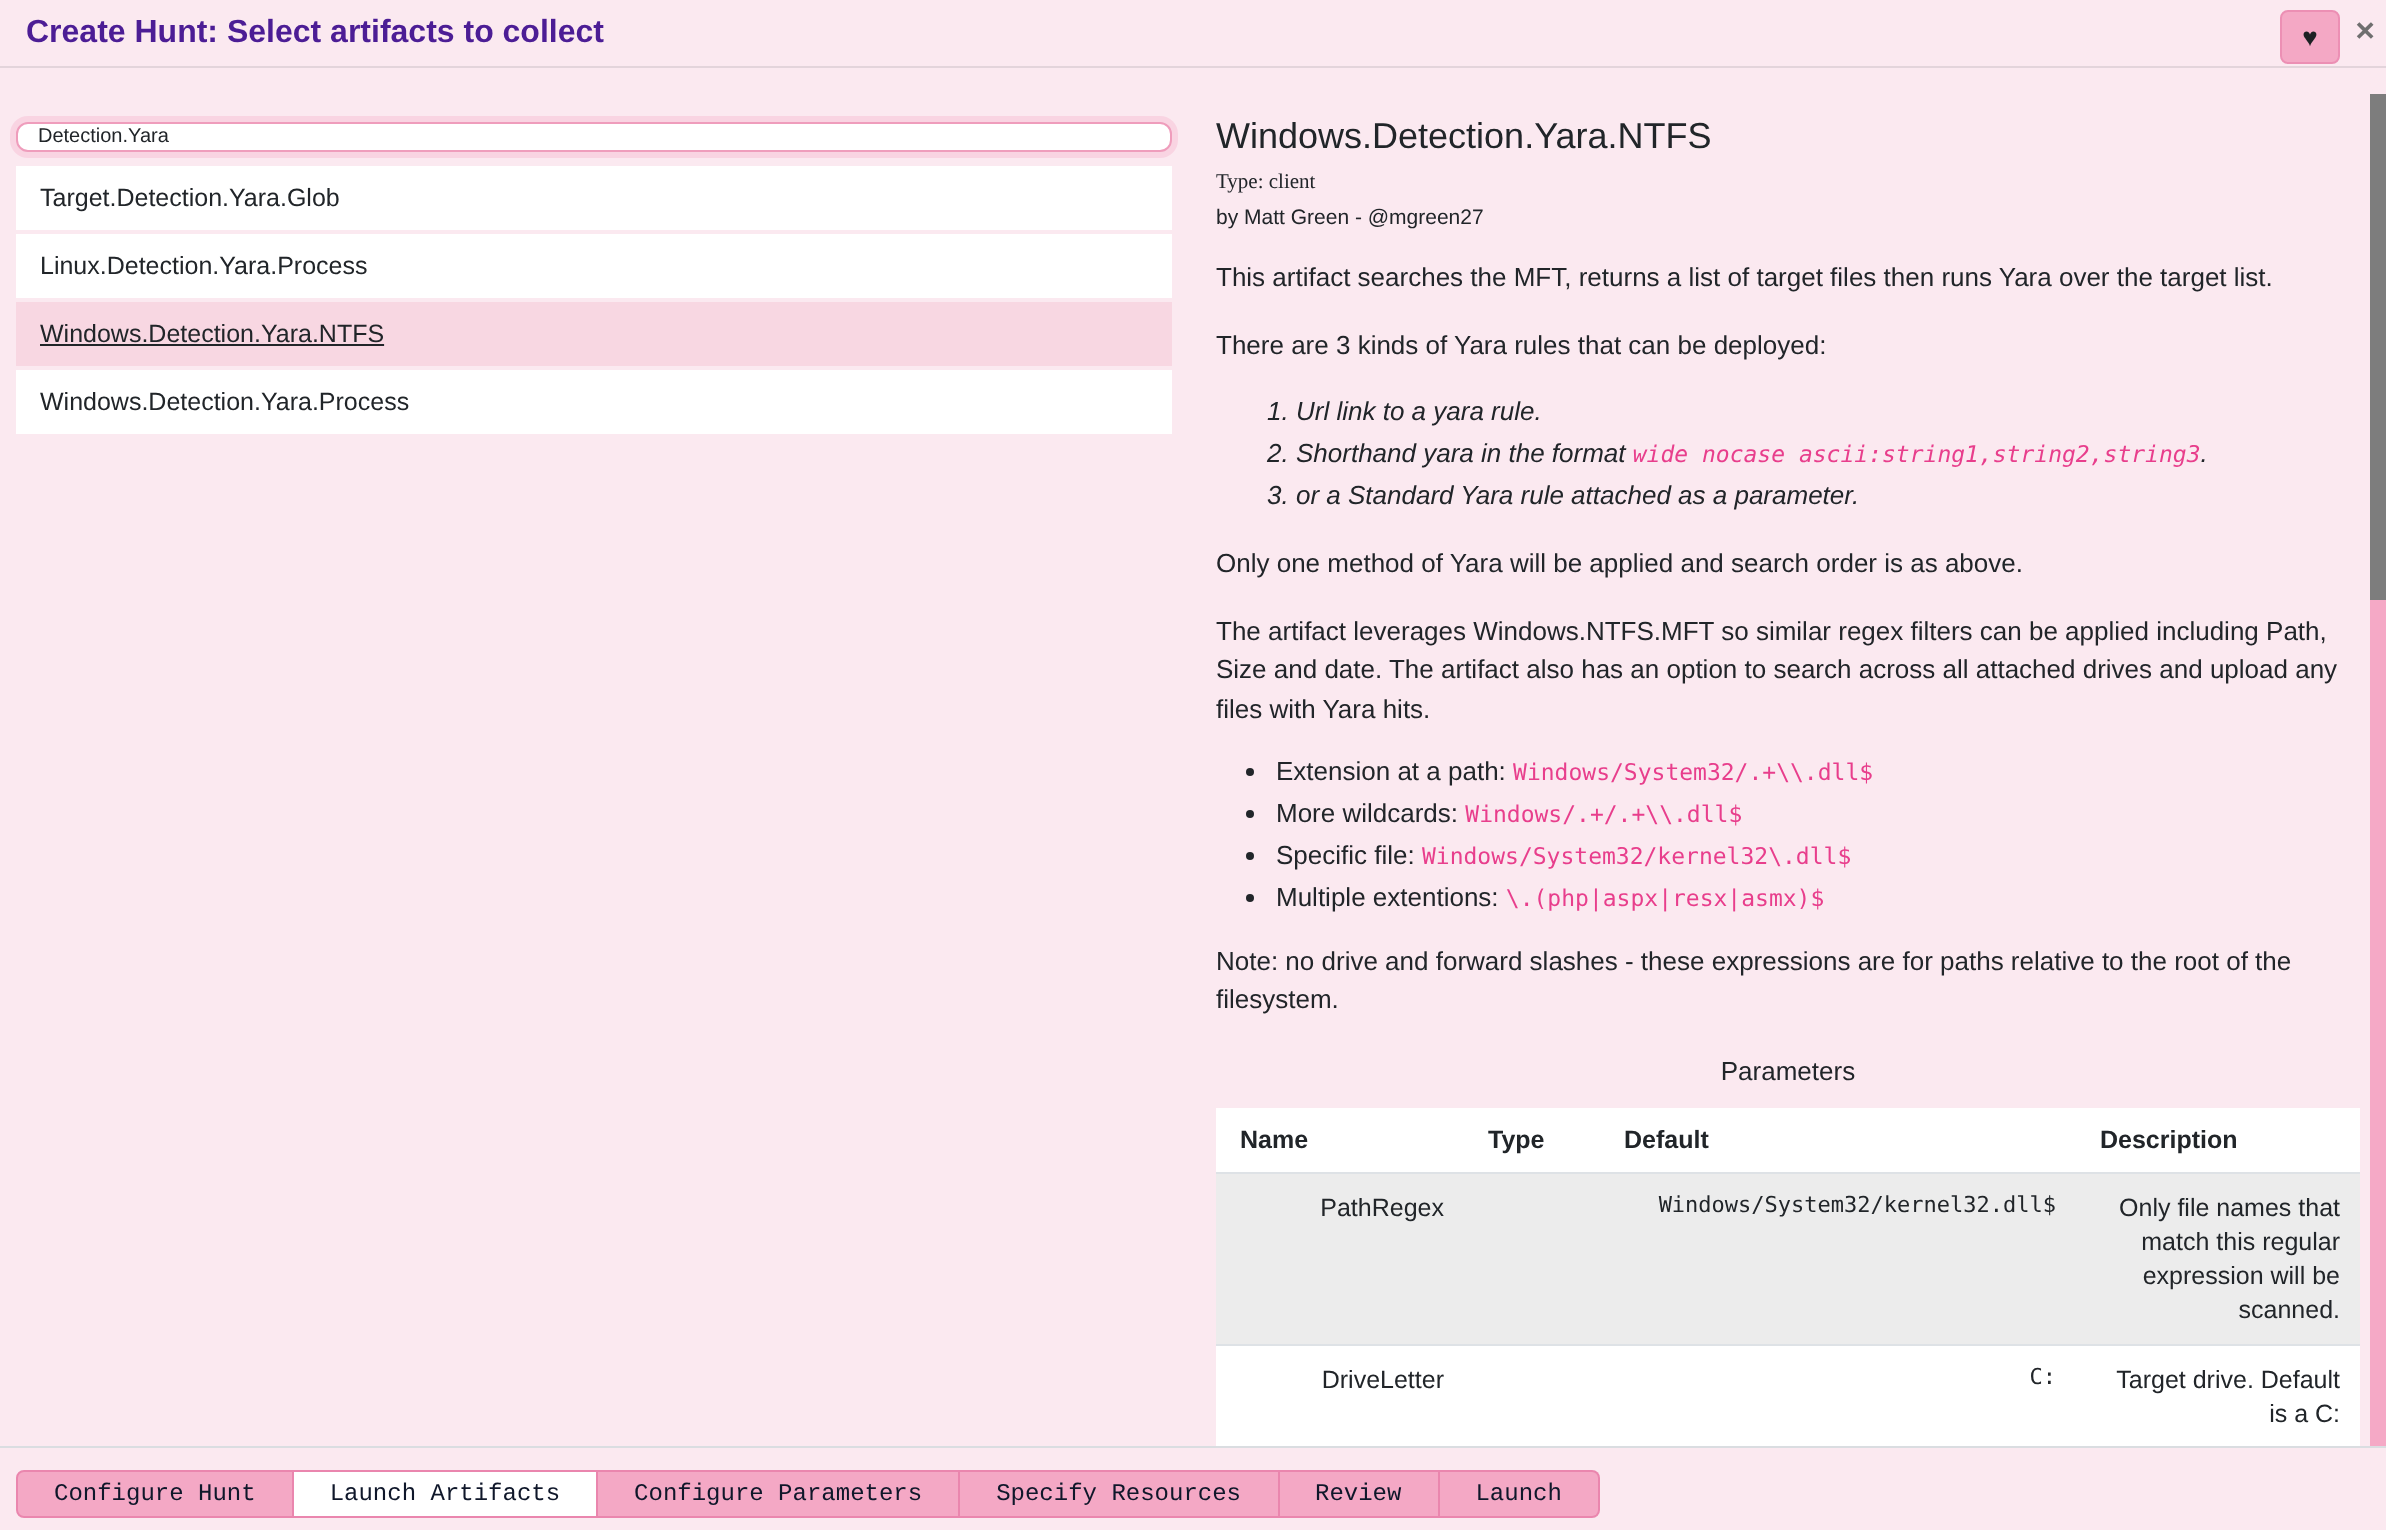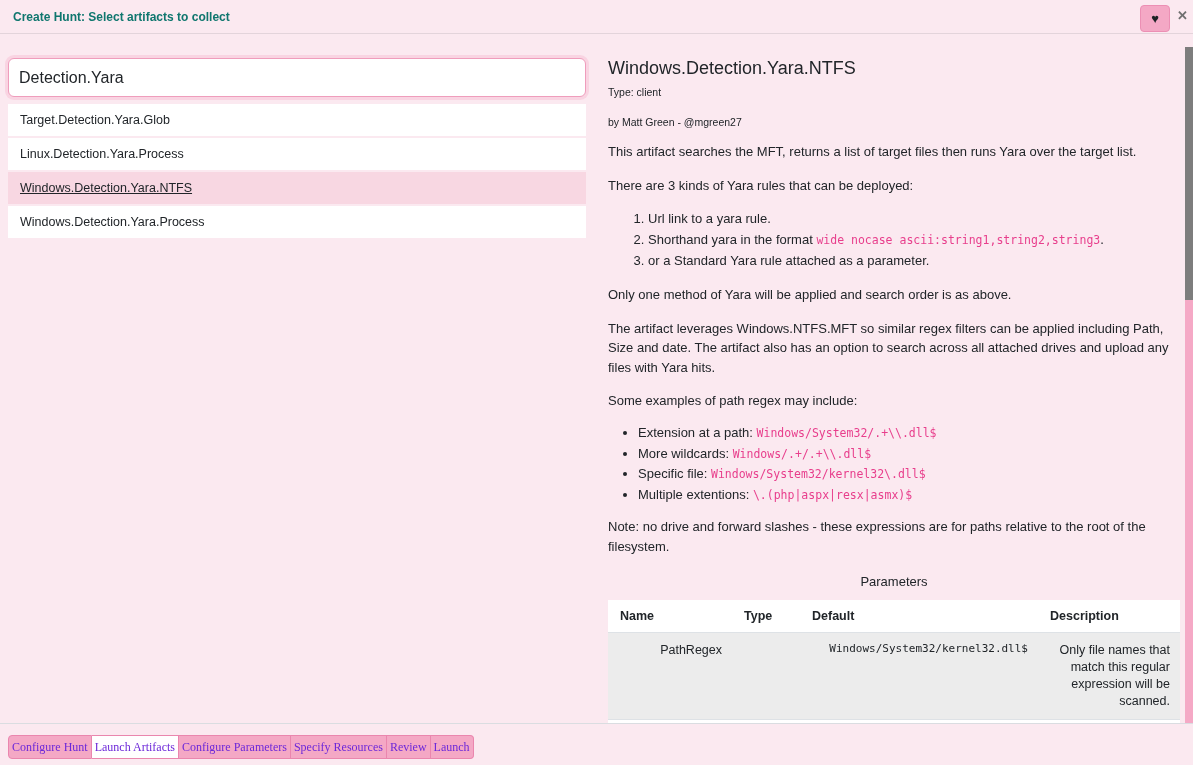--- a/index.html
+++ b/index.html
@@ -3,43 +3,43 @@
 <meta charset="utf-8">
 <style>
   * { margin:0; padding:0; box-sizing:border-box; }
   html,body { width:1193px; height:765px; overflow:hidden; }
   body { font-family:"Liberation Sans",sans-serif; color:#212529; background:#fbe9f0; }
 
   .modal { position:relative; width:1193px; height:765px; background:#fbe9f0; }
 
   
   .modal-header { position:relative; height:34px; border-bottom:1px solid #e3d4db; display:flex; align-items:center; padding:0 13px; }
-  .modal-title { font-size:12px; font-weight:600; color:#0f766e; }
+  .modal-title { font-size:16px; font-weight:600; color:#4c1d95; }
   .fav-btn { position:absolute; top:5px; right:23px; width:30px; height:27px; background:#f4a8c5; border:1px solid #ec8fb4; border-radius:4px; display:flex; align-items:center; justify-content:center; cursor:pointer; }
   .fav-btn .heart { font-size:13px; color:#1d2124; line-height:1; }
   .close-btn { position:absolute; top:9px; right:5px; border:none; background:transparent; color:#6f6f6f; font-size:13px; font-weight:bold; cursor:pointer; line-height:1; }
 
   
   .modal-body { position:absolute; top:35px; left:0; right:0; bottom:42px; overflow:hidden; display:flex; padding:23px 13px 0 8px; }
 
   
   .left-col { width:578px; flex:none; }
-  .search-input { width:100%; height:39px; background:#fff; border:1px solid #ef9dbc; border-radius:6px; box-shadow:0 0 0 3px #f9d4e2; padding:0 10px; font-size:16px; font-family:"Liberation Sans",sans-serif; color:#212529; outline:none; }
+  .search-input { width:100%; height:15px; background:#fff; border:1px solid #ef9dbc; border-radius:6px; box-shadow:0 0 0 3px #f9d4e2; padding:0 10px; font-size:10px; font-family:"Liberation Sans",sans-serif; color:#212529; outline:none; }
   .artifact-list { margin-top:7px; }
   .list-item { background:#fff; height:32px; display:flex; align-items:center; padding:0 12px; font-size:12.5px; margin-bottom:2px; cursor:pointer; }
   .list-item.selected { background:#f8d7e2; }
   .list-item.selected span { text-decoration:underline; }
 
   
   .right-col { flex:1; margin-left:22px; font-size:13px; min-width:0; }
   .detail-title { font-size:18px; font-weight:400; margin-bottom:7px; }
-  .type-line { font-size:10.5px; margin-bottom:18px; }
+  .type-line { font-size:10.5px; margin-bottom:6px;font-family:Liberation Serif, serif; }
   .author-line { font-size:10.5px; margin-bottom:0; }
   .right-col p { margin:14px 0; line-height:1.5; }
-  .right-col ol { margin:12px 0 14px; padding-left:40px; line-height:1.55; }
+  .right-col ol { margin:12px 0 14px; padding-left:40px; line-height:1.55;font-style:italic; }
   .right-col ol li { margin-bottom:1px; }
   ul.examples { margin:13px 0 14px; padding-left:30px; line-height:1.25; }
   ul.examples li { margin-bottom:4.5px; }
   code, .mono { font-family:"DejaVu Sans Mono",monospace; font-size:11.5px; }
   code { color:#e83e8c; }
   .params-label { margin:18px 0 11px; font-size:13px;text-align:center; }
 
   table.params { width:100%; border-collapse:collapse; background:#fff; font-size:12.5px; }
   table.params th { text-align:left; font-weight:700; padding:9px 10px 9px 12px; border-bottom:1px solid #dee2e6; }
   table.params td { padding:9px 10px 9px 12px; border-bottom:1px solid #dee2e6; vertical-align:top; line-height:1.35;text-align:right; }
@@ -48,21 +48,21 @@
   .col-name { width:124px; } .col-type { width:68px; } .col-default { width:238px; }
 
   
   .scrollbar { position:absolute; top:47px; right:0; width:8px; height:710px; }
   .scroll-thumb { position:absolute; top:0; left:0; width:8px; height:253px; background:#7d7d7d; }
   .scroll-track { position:absolute; top:253px; left:0; width:8px; bottom:0; background:#f5a9c6; }
 
   
   .modal-footer { position:absolute; left:0; right:0; bottom:0; height:42px; border-top:1px solid #dadde1; padding:11px 8px; background:#fbe9f0; }
   .wizard-group { display:inline-flex; }
-  .wizard-btn { height:24px; padding:0 3px; font-size:12px; font-family:Liberation Serif, serif; color:#6d28d9; background:#f4a8c5; border:1px solid #ea86ae; border-left-width:0; cursor:pointer; white-space:nowrap; }
+  .wizard-btn { height:24px; padding:0 18px; font-size:12px; font-family:Liberation Mono, monospace; color:#0f172a; background:#f4a8c5; border:1px solid #ea86ae; border-left-width:0; cursor:pointer; white-space:nowrap; }
   .wizard-btn:first-child { border-left-width:1px; border-radius:4px 0 0 4px; }
   .wizard-btn:last-child { border-radius:0 4px 4px 0; }
   .wizard-btn.active { background:#fff; }
 </style>
 </head>
 <body>
 
 <div class="modal">
 
   <div class="modal-header">
@@ -99,21 +99,20 @@
       <div class="author-line">by Matt Green - @mgreen27</div>
       <p>This artifact searches the MFT, returns a list of target files then runs Yara over the target list.</p>
       <p>There are 3 kinds of Yara rules that can be deployed:</p>
       <ol>
         <li><span>Url link to a yara rule.</span></li>
         <li><span>Shorthand yara in the format </span><code>wide nocase ascii:string1,string2,string3</code><span>.</span></li>
         <li><span>or a Standard Yara rule attached as a parameter.</span></li>
       </ol>
       <p>Only one method of Yara will be applied and search order is as above.</p>
       <p>The artifact leverages Windows.NTFS.MFT so similar regex filters can be applied including Path, Size and date. The artifact also has an option to search across all attached drives and upload any files with Yara hits.</p>
-      <p>Some examples of path regex may include:</p>
       <ul class="examples" id="examples">
           <li><span>Extension at a path: </span><code>Windows/System32/.+\\.dll$</code></li>
           <li><span>More wildcards: </span><code>Windows/.+/.+\\.dll$</code></li>
           <li><span>Specific file: </span><code>Windows/System32/kernel32\.dll$</code></li>
           <li><span>Multiple extentions: </span><code>\.(php|aspx|resx|asmx)$</code></li>
         </ul>
       <p>Note: no drive and forward slashes - these expressions are for paths relative to the root of the filesystem.</p>
       <div class="params-label">Parameters</div>
       <table class="params" id="params-table">
         <colgroup>

